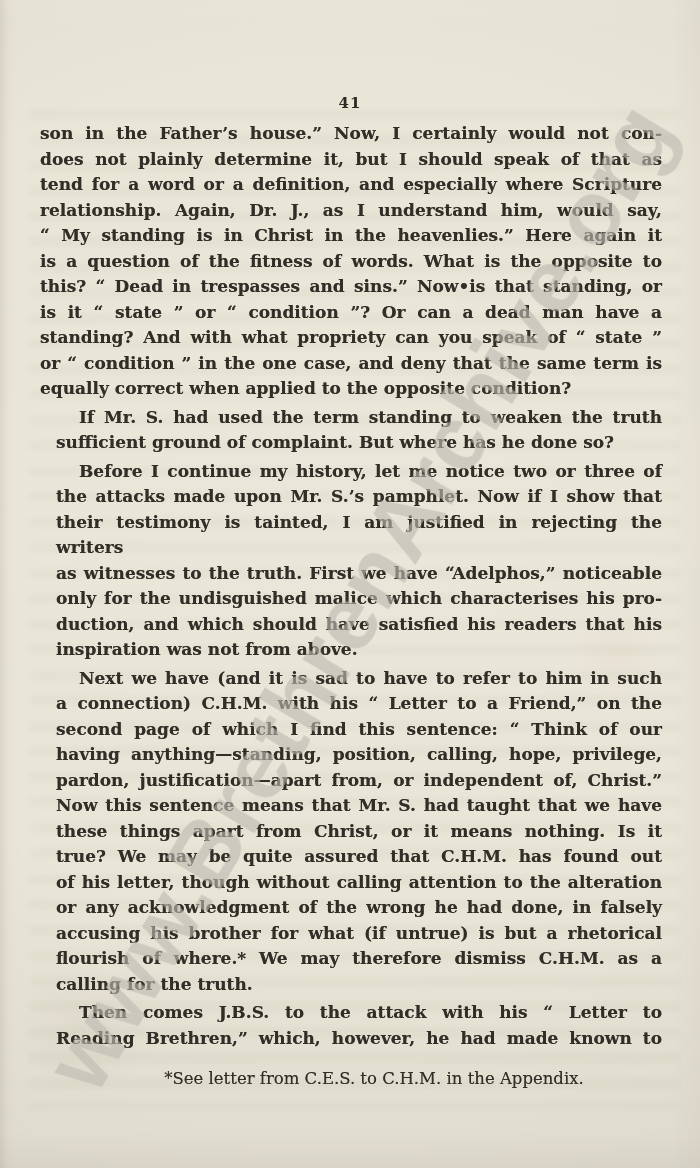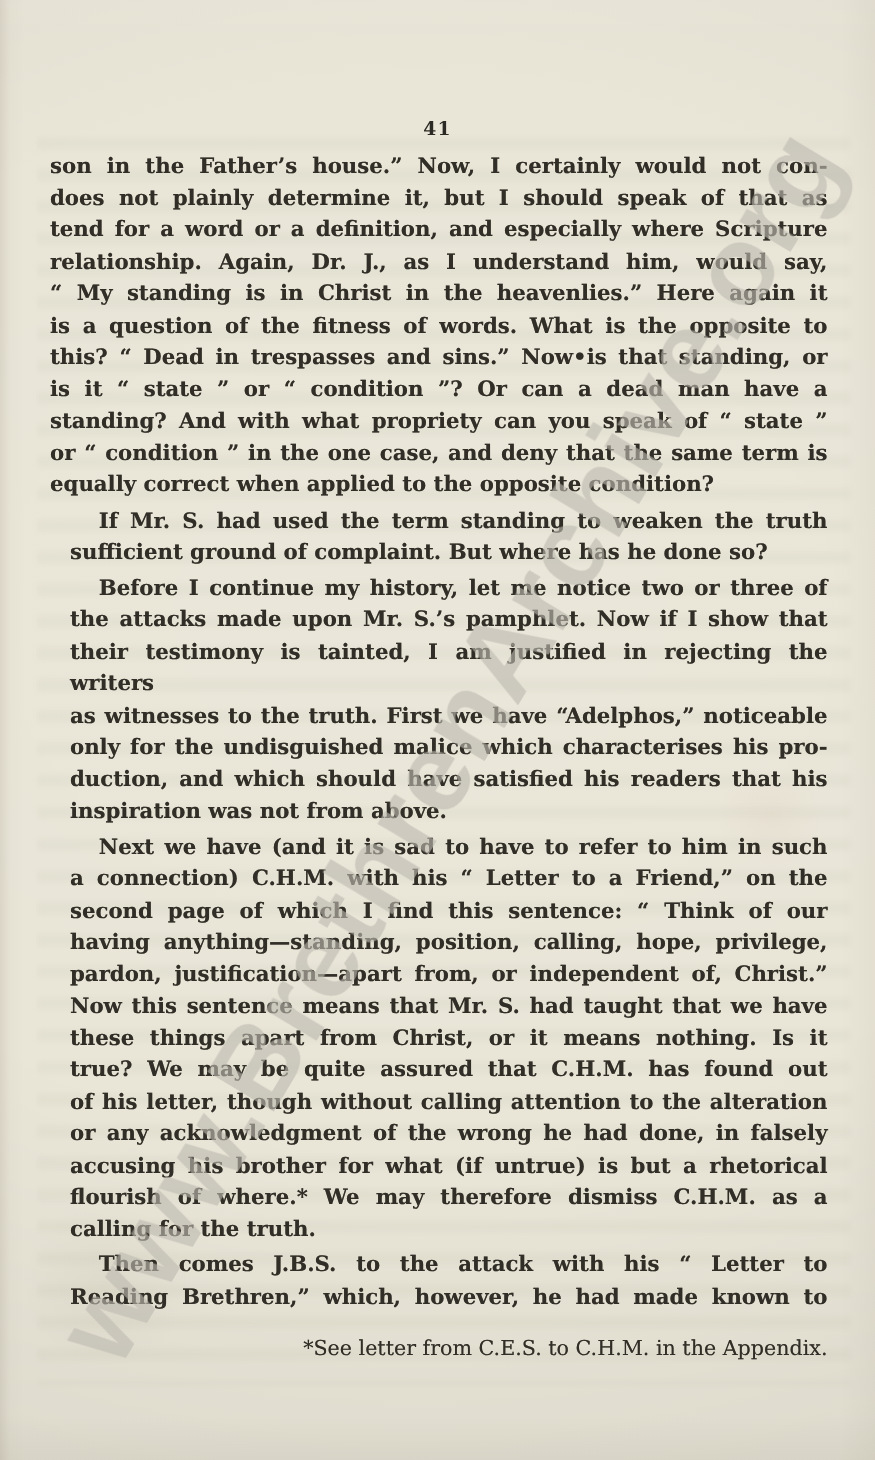--- a/index.html
+++ b/index.html
@@ -63,21 +63,21 @@
     text-align: justify;
     text-align-last: justify;
   }
   .line.last {
     text-align-last: left;
   }
   .footnote {
     margin-top: 15px;
     padding-left: 46px;
     font-size: 16.5px;
-    text-align: right;
+    text-align: center;
   }
   .watermark {
     position: absolute;
     left: -240px;
     top: 542px;
     width: 1200px;
     height: 110px;
     line-height: 110px;
     text-align: center;
     white-space: nowrap;

